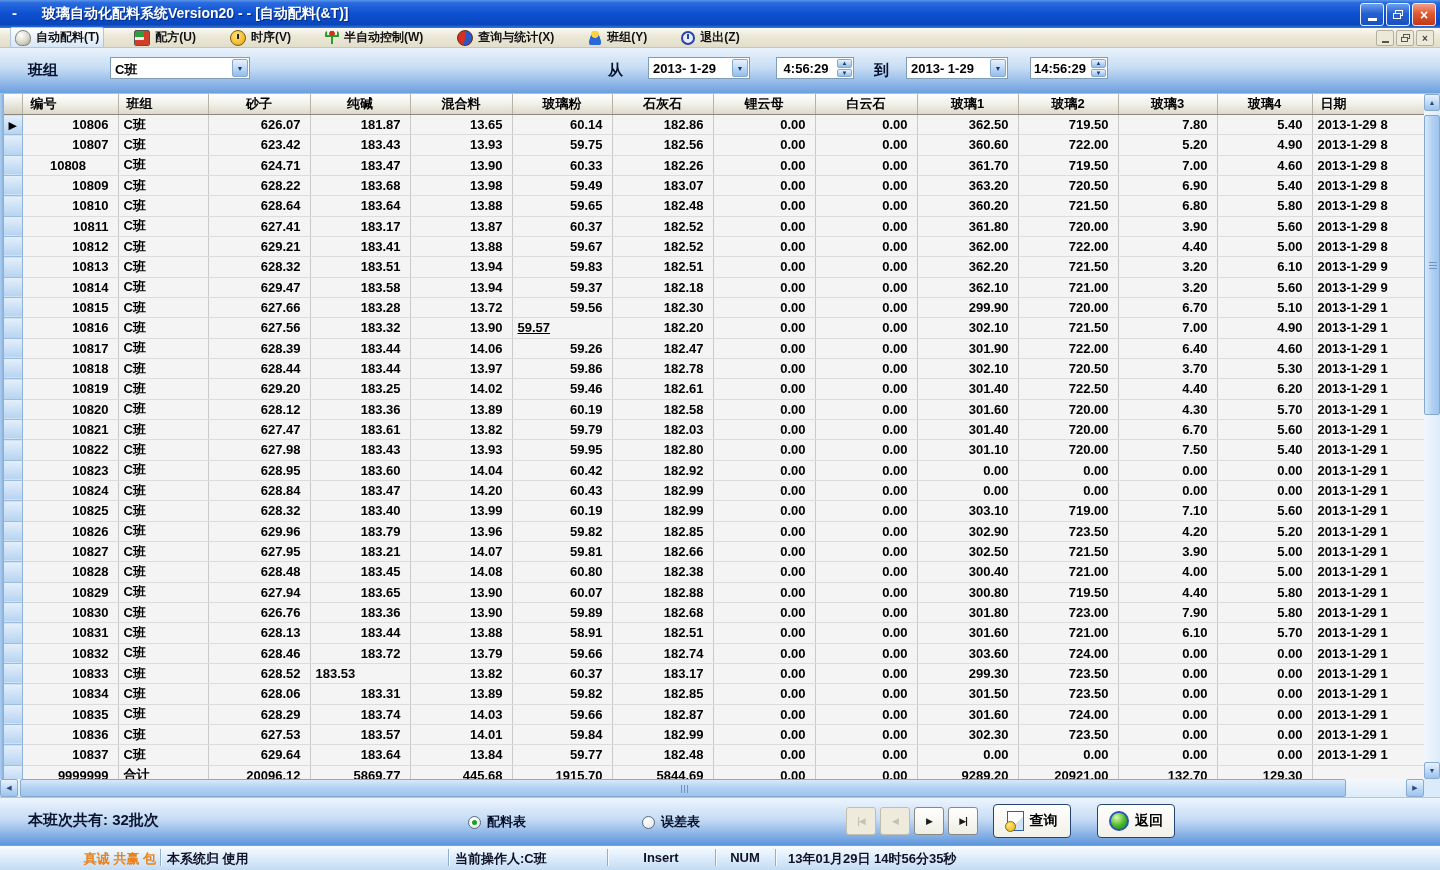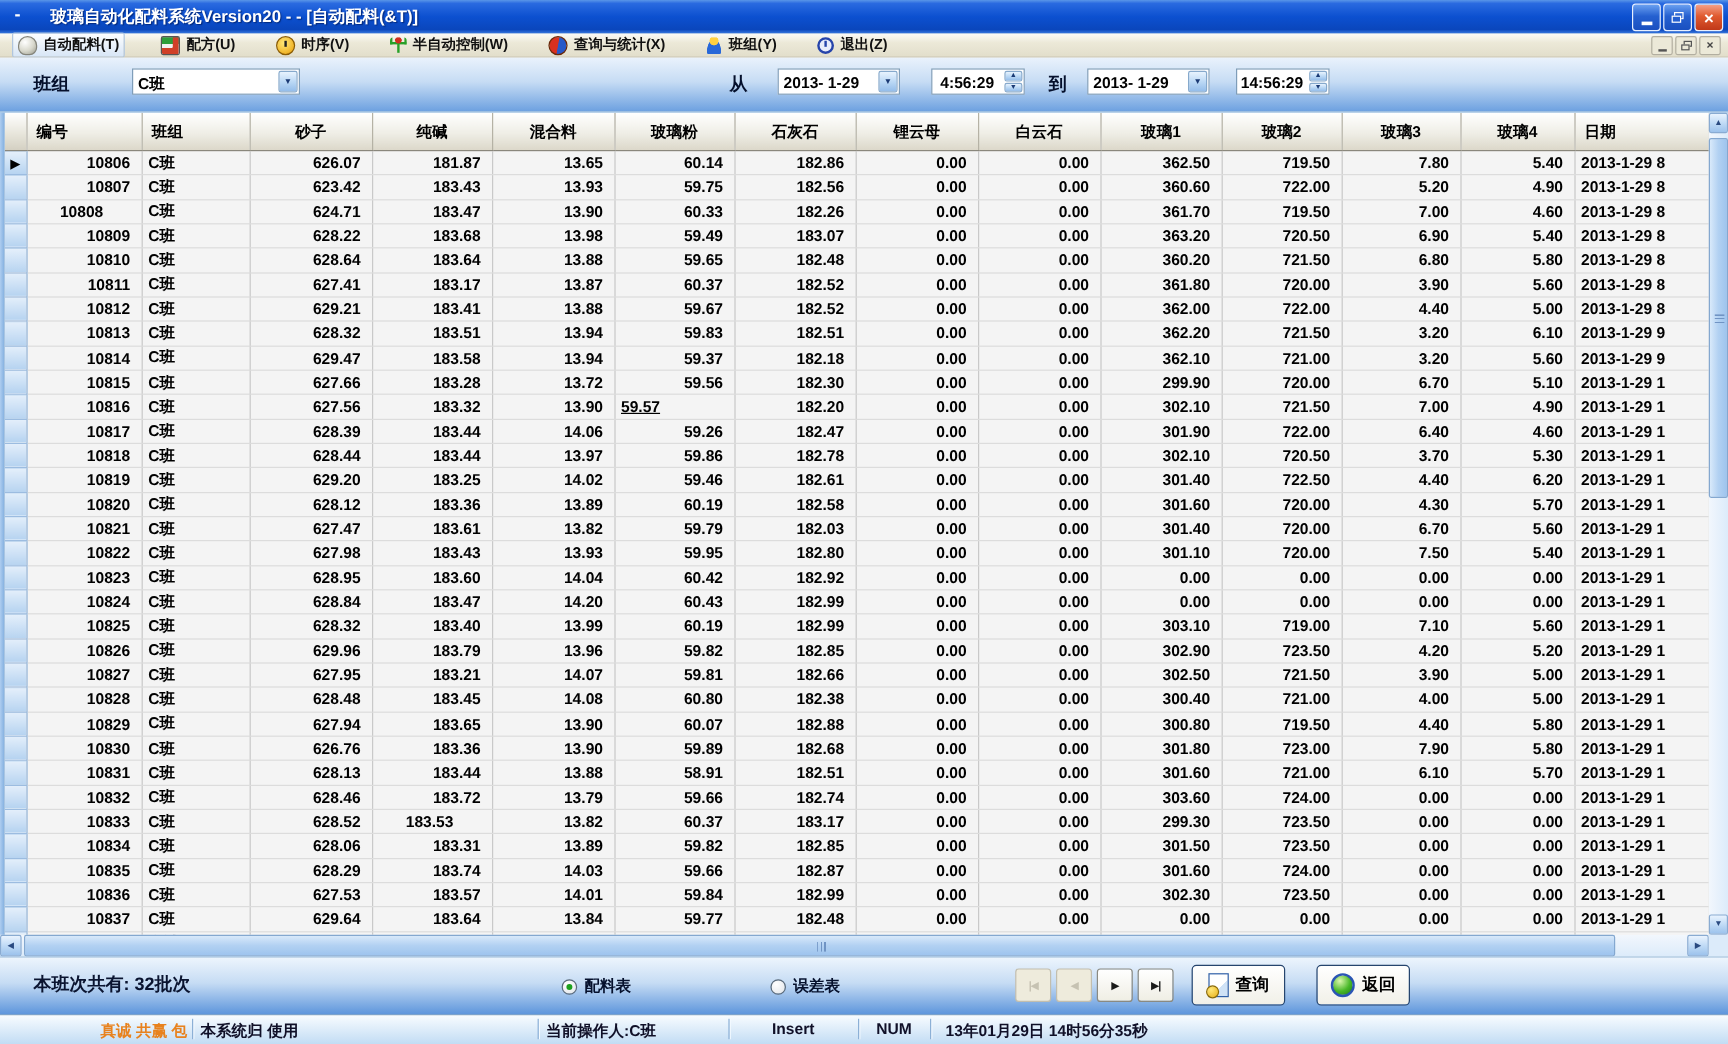--- a/index.html
+++ b/index.html
@@ -70,21 +70,21 @@
   .spin{flex:1;border-radius:2px;background:linear-gradient(180deg,#e8f3fe,#bcd9f5 50%,#94bdea);
     border:1px solid #86a9cc;box-sizing:border-box;display:flex;align-items:center;justify-content:center;
     font-size:6px;color:#1a3a74;}
   .time-val{position:absolute;left:0;right:18px;top:3px;text-align:center;font-size:13px;font-weight:bold;}
 
   
   .leftstrip{position:absolute;left:0;top:94px;width:4px;height:703px;
     background:linear-gradient(90deg,#aecdf0,#7fadde);}
   .gridwrap{position:absolute;left:4px;top:94px;width:1420px;height:685px;overflow:hidden;background:#f2f2f2;}
   table.grid{border-collapse:collapse;table-layout:fixed;width:1420px;font-weight:bold;font-size:13px;color:#000;}
-  .grid th{height:31px;background:linear-gradient(180deg,#ffffff,#efeee6 55%,#dcd8ca);
+  .grid th{height:20px;background:linear-gradient(180deg,#ffffff,#efeee6 55%,#dcd8ca);
     border-right:1px solid #b5b2a5;border-bottom:1px solid #8a877c;font-size:13px;padding:0 8px;white-space:nowrap;overflow:hidden;}
   .grid td{height:19.33px;background:#f4f4f4;border-right:1px solid #c9c9c9;border-bottom:1px solid #dcdcdc;
     padding:0 9px 0 5px;white-space:nowrap;overflow:hidden;}
   .grid td.ind{background:linear-gradient(180deg,#e4effb,#b6d3f0);border-right:1px solid #8fb2d8;
     border-bottom:1px solid #9cbce0;padding:0;text-align:center;}
   .grid th.ind-hdr{background:linear-gradient(180deg,#ffffff,#e8e6dc 55%,#d4d0c2);padding:0;}
   .grid .cur{font-size:11px;color:#000;}
 
   
   .vscroll{position:absolute;left:1424px;top:94px;width:16px;height:685px;
@@ -728,21 +728,21 @@
             <td style="text-align: right;">724.00</td>
             <td style="text-align: right;">0.00</td>
             <td style="text-align: right;">0.00</td>
             <td style="text-align: left;">2013-1-29 1</td>
           </tr>
           <tr>
             <td class="ind"></td>
             <td style="text-align: right;">10833</td>
             <td style="text-align: left;">C班</td>
             <td style="text-align: right;">628.52</td>
-            <td style="text-align: center;">183.53</td>
+            <td style="text-align: left;">183.53</td>
             <td style="text-align: right;">13.82</td>
             <td style="text-align: right;">60.37</td>
             <td style="text-align: right;">183.17</td>
             <td style="text-align: right;">0.00</td>
             <td style="text-align: right;">0.00</td>
             <td style="text-align: right;">299.30</td>
             <td style="text-align: right;">723.50</td>
             <td style="text-align: right;">0.00</td>
             <td style="text-align: right;">0.00</td>
             <td style="text-align: left;">2013-1-29 1</td>

